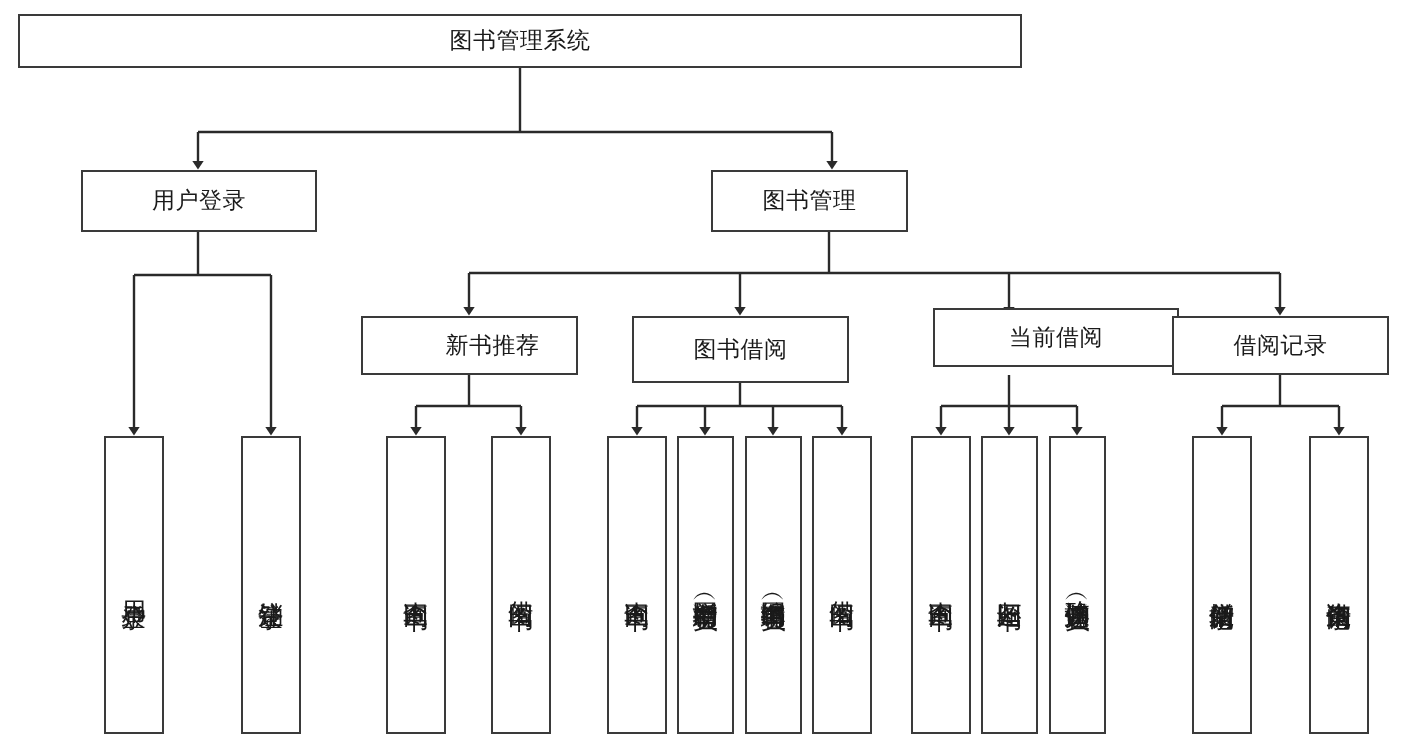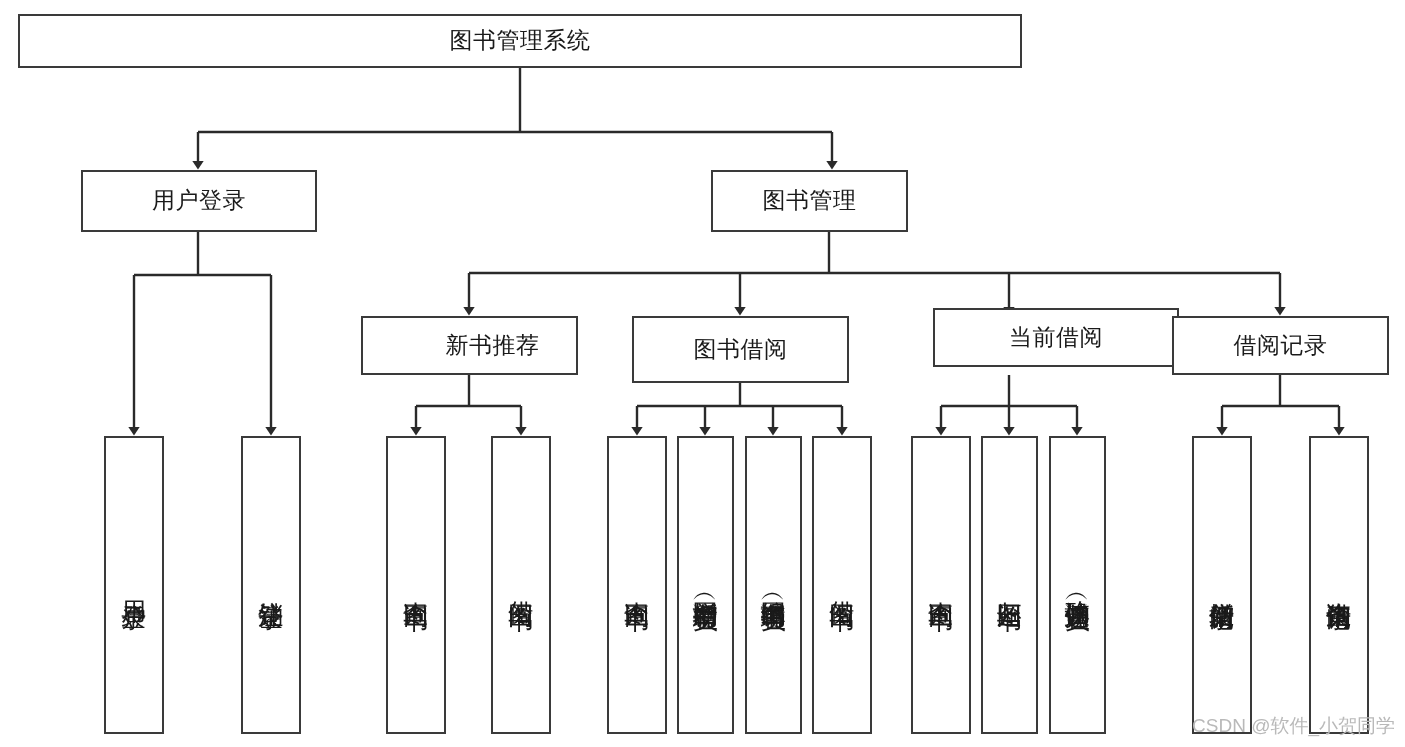--- a/index.html
+++ b/index.html
@@ -204,15 +204,14 @@
   </div>
 
   <div class="node vert tall-text" style="left:1192px; top:436px; width:60px; height:298px;">
     <span class="node-label">新增借阅记录</span>
   </div>
 
   <div class="node vert tall-text" style="left:1309px; top:436px; width:60px; height:298px;">
     <span class="node-label">查询借阅记录</span>
   </div>
 
-  <div class="watermark">CSDN @软件_小贺同学</div>
 
 </div>
 
 </body></html>

